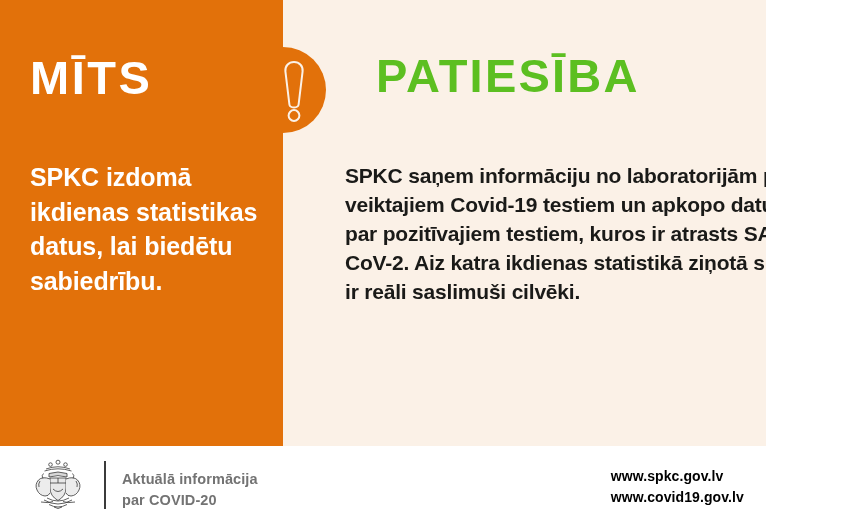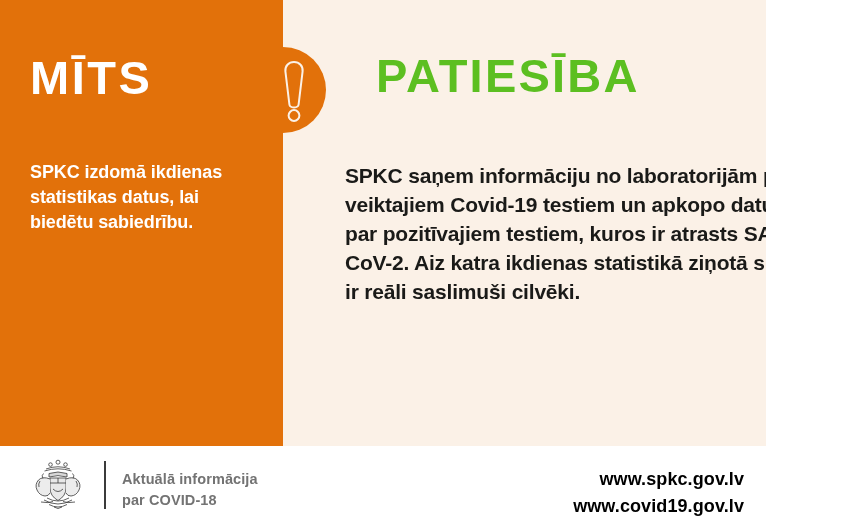--- a/index.html
+++ b/index.html
@@ -71,21 +71,21 @@
     font-weight: bold;
     color: #FFFFFF;
     letter-spacing: 2.5px;
     line-height: 1;
   }
   .myth-body {
     position: absolute;
     left: 30px;
     top: 160px;
     width: 235px;
-    font-size: 18px;
+    font-size: 25px;
     font-weight: bold;
     color: #FFFFFF;
     line-height: 1.38;
     letter-spacing: -0.1px;
   }
 
   
   .truth-title {
     position: absolute;
     left: 345px;
@@ -140,22 +140,21 @@
     font-size: 14.5px;
     font-weight: bold;
     color: #737373;
     line-height: 1.45;
     letter-spacing: 0.1px;
   }
   .footer-links {
     position: absolute;
     right: 22px;
     top: 466px;
-    text-align: right;
-    font-size: 18px;
+    font-size: 14px;
     font-weight: bold;
     color: #000000;
     line-height: 1.5;
     letter-spacing: 0.1px;
   }
   .footer-links span { display: block; }
 </style>
 </head>
 <body>
 
@@ -203,21 +202,21 @@
       <path d="M46 44 Q38 45.5 34 43.5"></path>
       <path d="M20 46.5 Q29 51.5 38 46.5"></path>
       <path d="M25 49 Q29 52 33 49"></path>
     </g>
   </svg>
 
   <div class="footer-divider"></div>
 
   <div class="footer-text">
     <div>Aktuālā informācija</div>
-    <div>par COVID-18</div>
+    <div>par COVID-20</div>
   </div>
 
   <div class="footer-links">
     <span>www.spkc.gov.lv</span>
     <span>www.covid19.gov.lv</span>
   </div>
 
 </div>
 
 </body></html>

